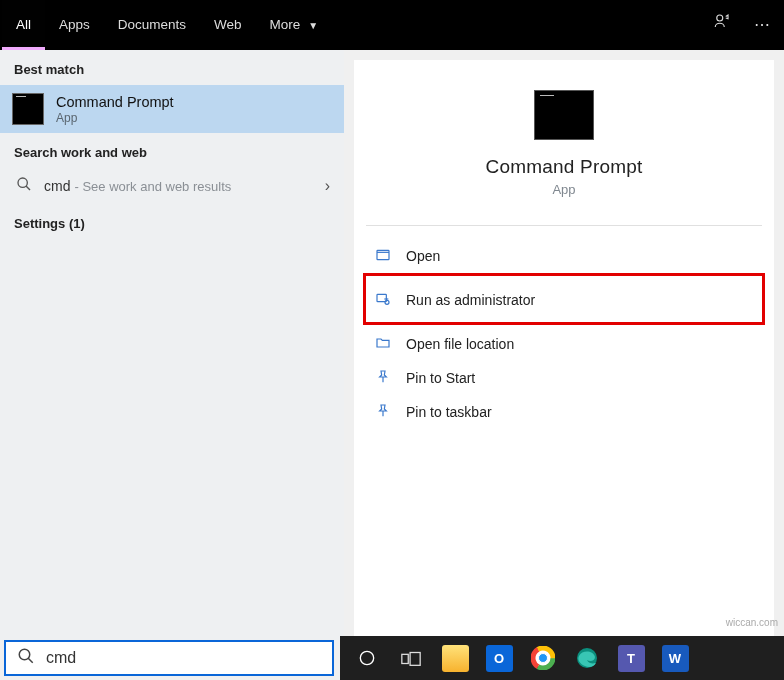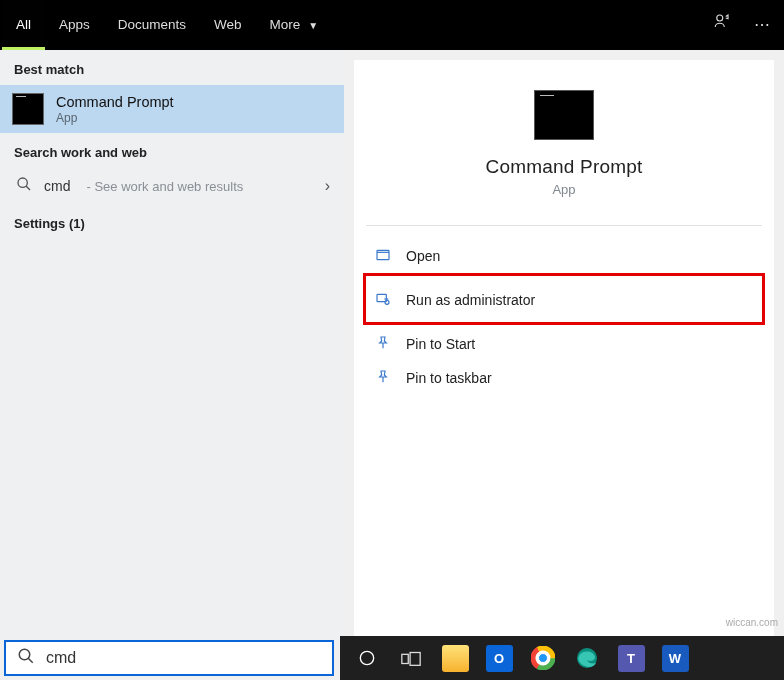--- a/index.html
+++ b/index.html
@@ -6,21 +6,21 @@
 body { width: 784px; height: 680px; background: #f0f0f0; overflow: hidden; position: relative; }
 
 .tabs {
   background: #000; height: 50px; display: flex; align-items: center;
   padding: 0 2px; color: #fff;
 }
 .tab {
   padding: 0 14px; height: 50px; line-height: 50px; font-size: 13.5px;
   color: #ddd; cursor: pointer; border-bottom: 3px solid transparent;
 }
-.tab.active { color: #fff; border-bottom: 3px solid #bef264; background: #1a1a1a0a; }
+.tab.active { color: #fff; border-bottom: 3px solid #f0abfc; background: #1a1a1a0a; }
 .tab.more .chev { margin-left: 4px; font-size: 10px; }
 .tabs .spacer { flex: 1; }
 .tabicon { width: 40px; text-align: center; color: #ddd; cursor: pointer; height: 50px; line-height: 50px; }
 
 .main { display: flex; height: 590px; }
 
 
 .left { width: 344px; height: 590px; background: #eef0f2; display: flex; flex-direction: column; }
 .section-label { font-size: 13px; font-weight: 600; padding: 12px 14px 8px; color: #222; }
 
@@ -35,21 +35,21 @@
 .bm-icon .dash { width: 10px; height: 1px; background: #bbb; }
 .bm-title { font-size: 14.5px; color: #111; }
 .bm-sub { font-size: 12px; color: #5a6670; margin-top: 1px; }
 
 .web-row {
   display: flex; align-items: center; padding: 8px 14px; cursor: pointer;
   color: #333;
 }
 .web-row .sicon { width: 20px; text-align: center; margin-right: 10px; color: #555; }
 .web-row .q { font-size: 14px; margin-right: 4px; }
-.web-row .hint { font-size: 13px; color: #8a8f95; margin-left: 12px; }
+.web-row .hint { font-size: 13px; color: #8a8f95; }
 .web-row .arrow { margin-left: auto; color: #555; font-size: 16px; }
 
 .left .fill { flex: 1; }
 
 
 .right { flex: 1; background: #fff; margin: 10px 10px 0 10px; display: flex; flex-direction: column; }
 
 .preview { display: flex; flex-direction: column; align-items: center; padding: 30px 0 16px; }
 .preview-icon {
   width: 60px; height: 50px; background: #000; border: 1px solid #555;
@@ -174,20 +174,28 @@
         <span class="aicon">
           <svg width="16" height="16" viewBox="0 0 24 24" fill="none" stroke="#3a78cc" stroke-width="1.8">
               <rect x="3" y="5" width="14" height="11" rx="1"></rect>
               <path d="M14 12l6 0"></path>
               <circle cx="18" cy="17" r="3"></circle>
             </svg>
         </span>
         <span>Run as administrator</span>
       </div>
 
+      <div class="action">
+        <span class="aicon">
+          <svg width="16" height="16" viewBox="0 0 24 24" fill="none" stroke="#3a78cc" stroke-width="1.8">
+              <path d="M3 6h6l2 2h10v10H3z"></path>
+            </svg>
+        </span>
+        <span>Open file location</span>
+      </div>
 
       <div class="action">
         <span class="aicon">
           <svg width="16" height="16" viewBox="0 0 24 24" fill="none" stroke="#3a78cc" stroke-width="1.8">
               <path d="M9 3h6l-1 6 3 3H7l3-3z"></path>
               <line x1="12" y1="12" x2="12" y2="20"></line>
             </svg>
         </span>
         <span>Pin to Start</span>
       </div>

